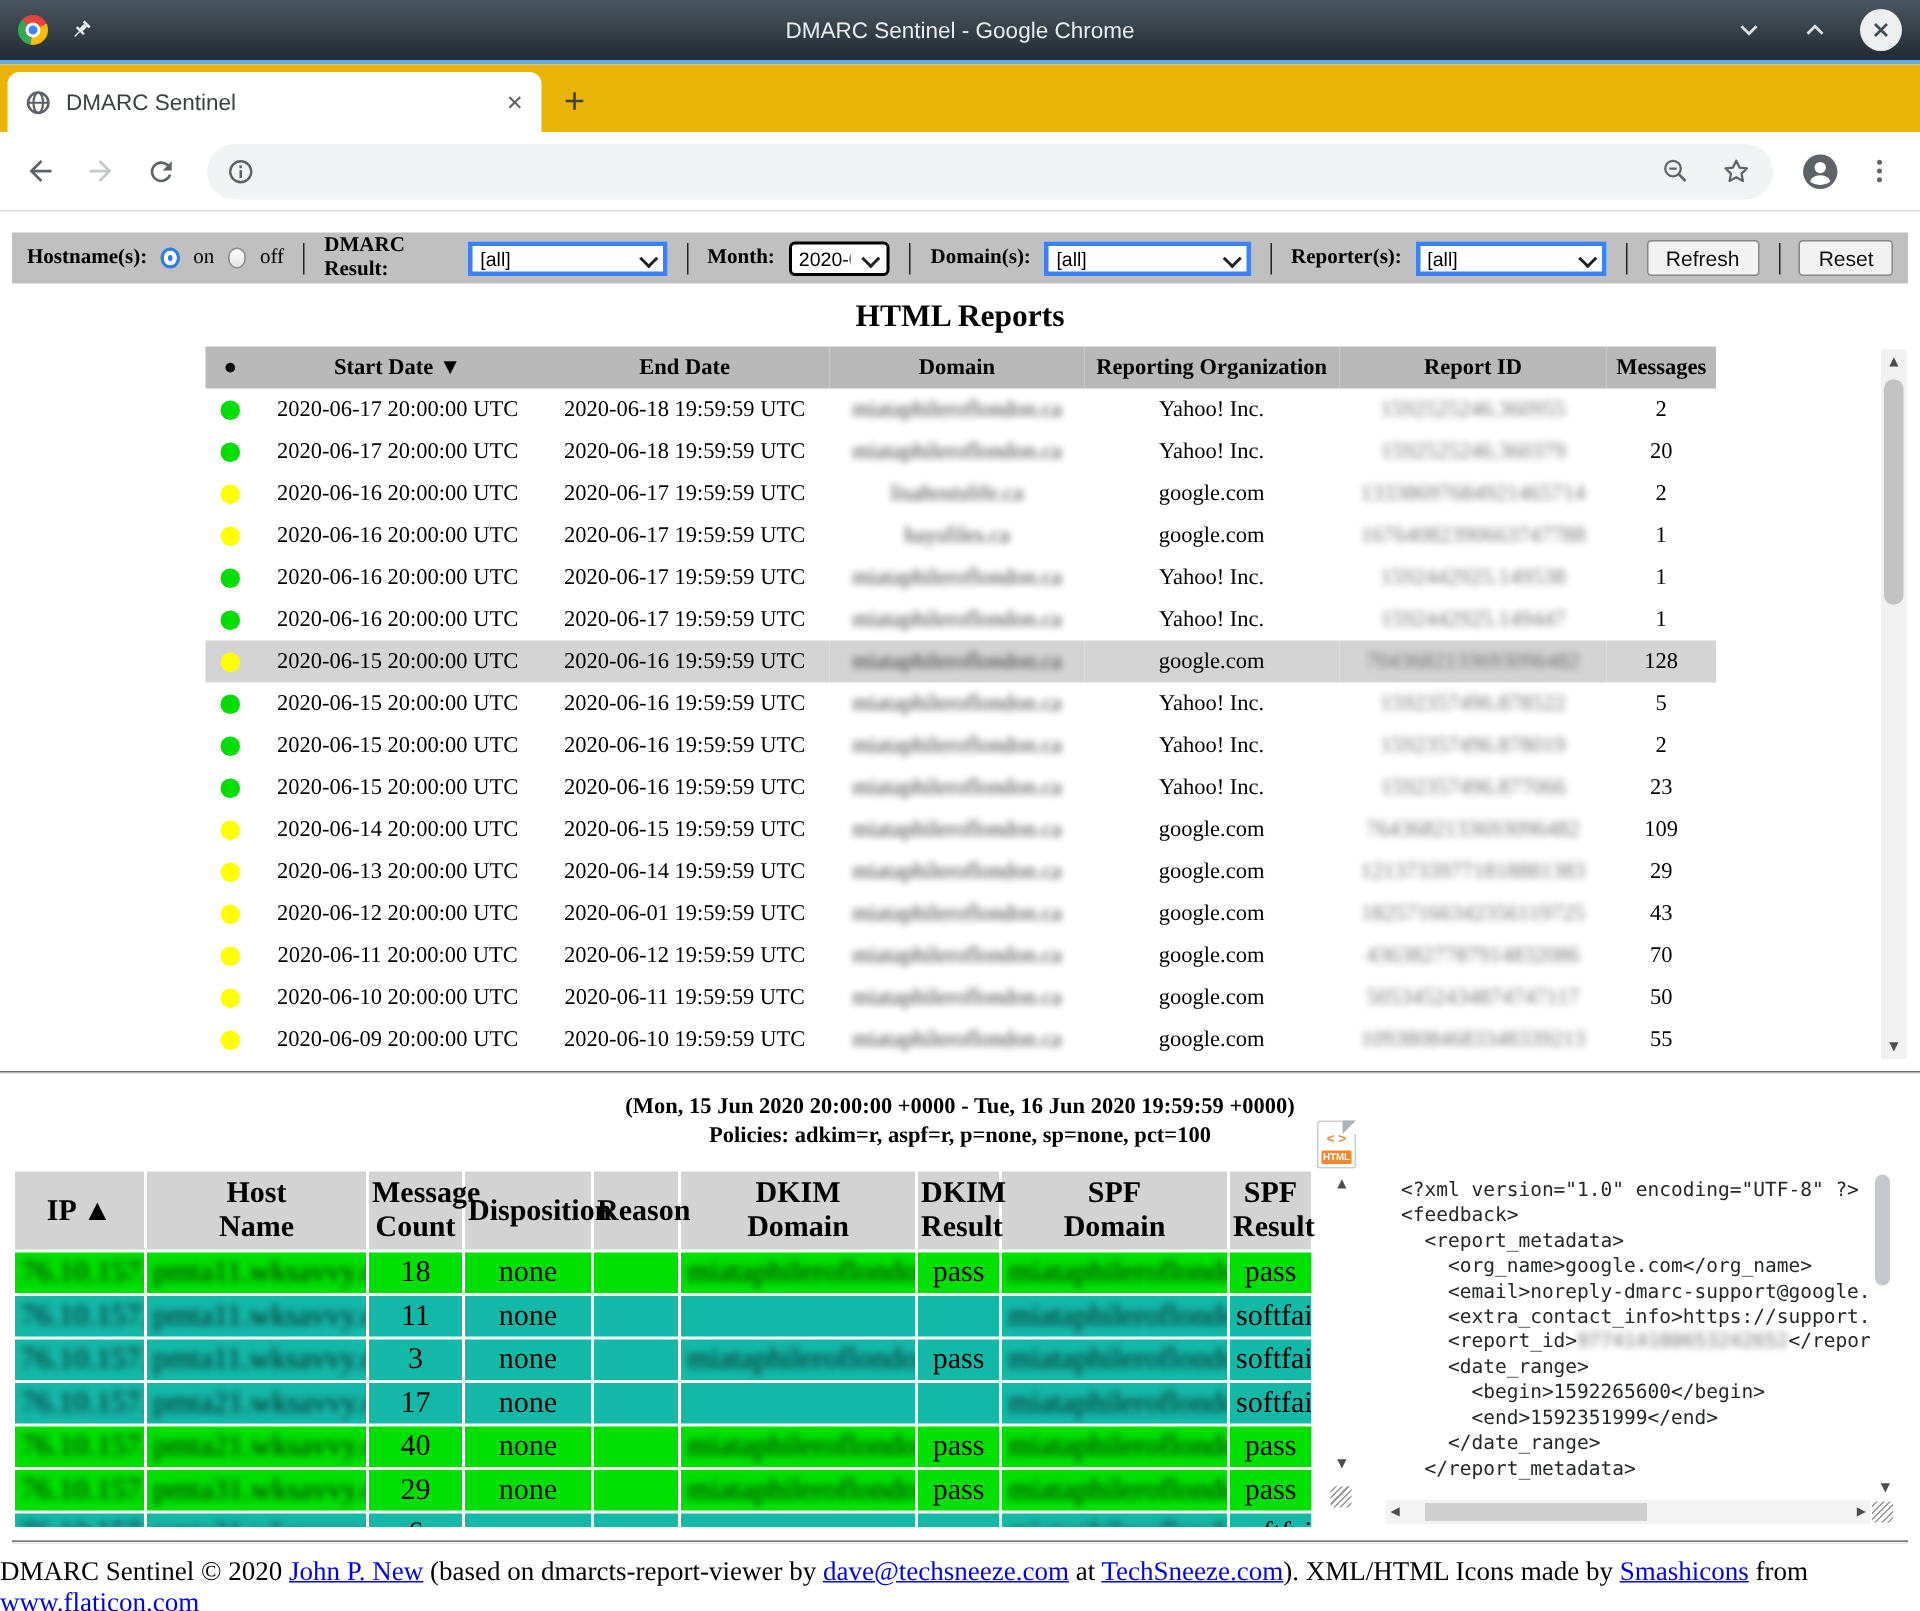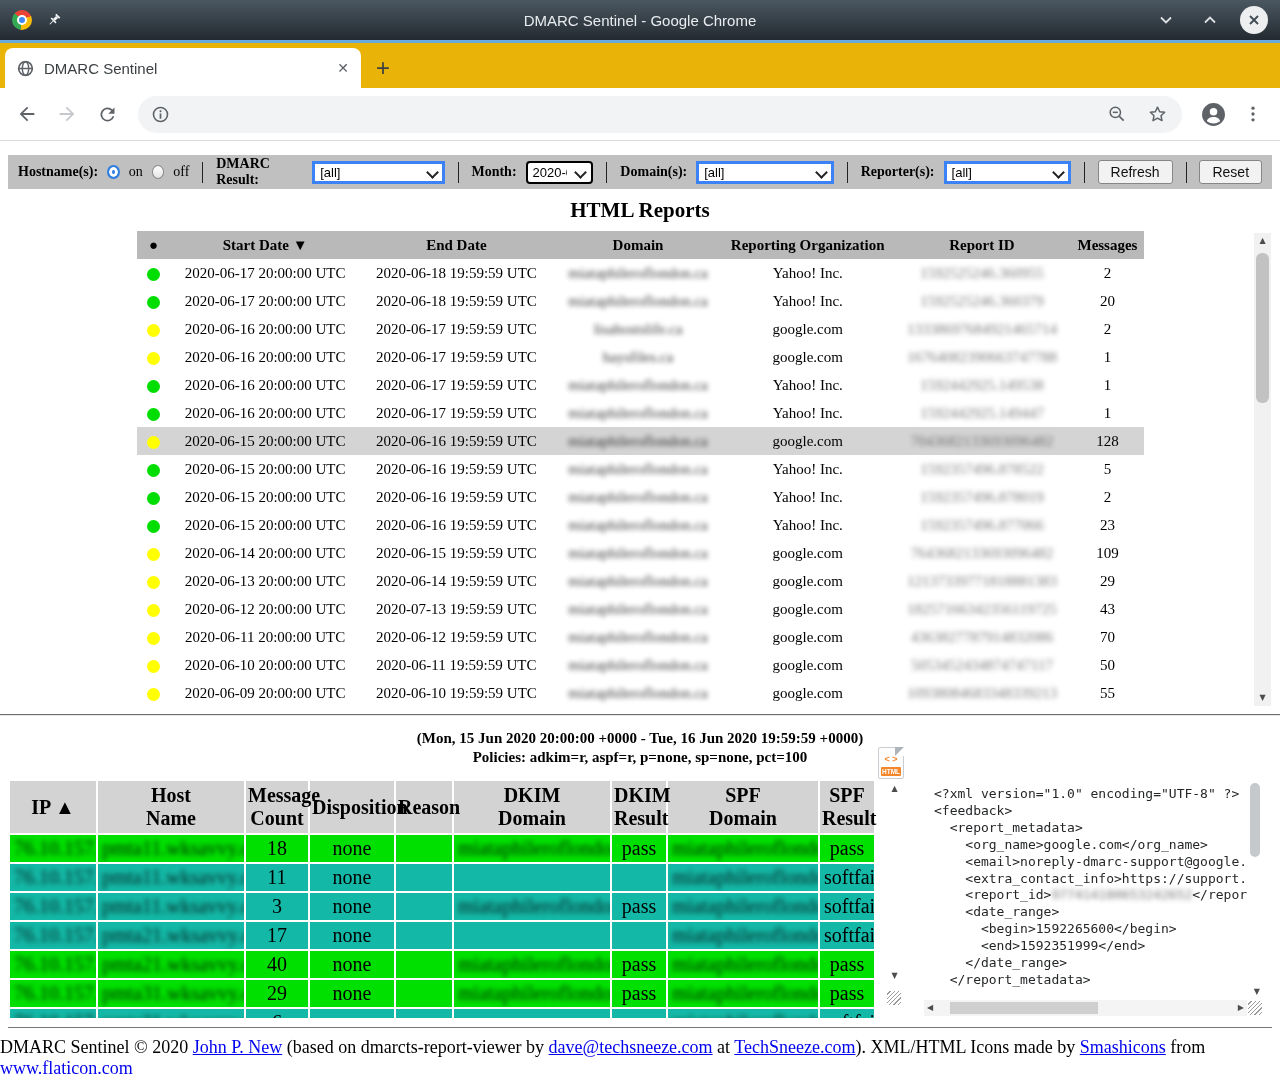--- a/index.html
+++ b/index.html
@@ -373,21 +373,21 @@
               <td>2020-06-13 20:00:00 UTC</td>
               <td>2020-06-14 19:59:59 UTC</td>
               <td><span class="blur">miataphileroflondon.ca</span></td>
               <td>google.com</td>
               <td><span class="blur dim">12137339771818881383</span></td>
               <td>29</td>
             </tr>
             <tr>
               <td><span class="dot yellow"></span></td>
               <td>2020-06-12 20:00:00 UTC</td>
-              <td>2020-07-13 19:59:59 UTC</td>
+              <td>2020-06-01 19:59:59 UTC</td>
               <td><span class="blur">miataphileroflondon.ca</span></td>
               <td>google.com</td>
               <td><span class="blur dim">18257166342356119725</span></td>
               <td>43</td>
             </tr>
             <tr>
               <td><span class="dot yellow"></span></td>
               <td>2020-06-11 20:00:00 UTC</td>
               <td>2020-06-12 19:59:59 UTC</td>
               <td><span class="blur">miataphileroflondon.ca</span></td>

